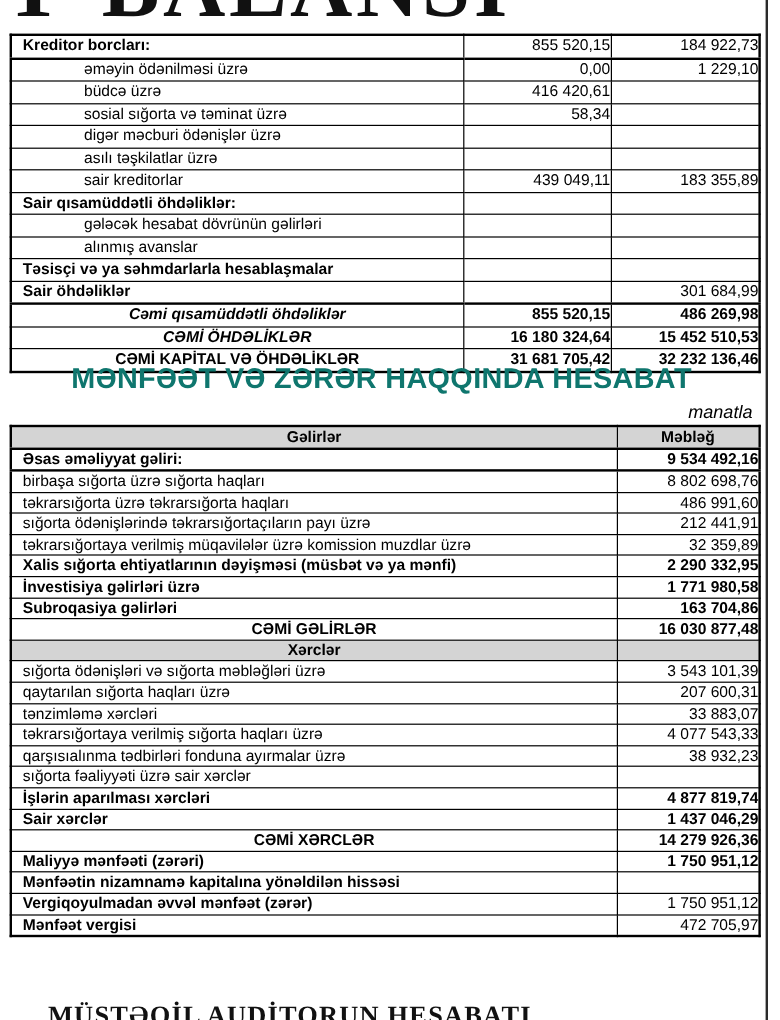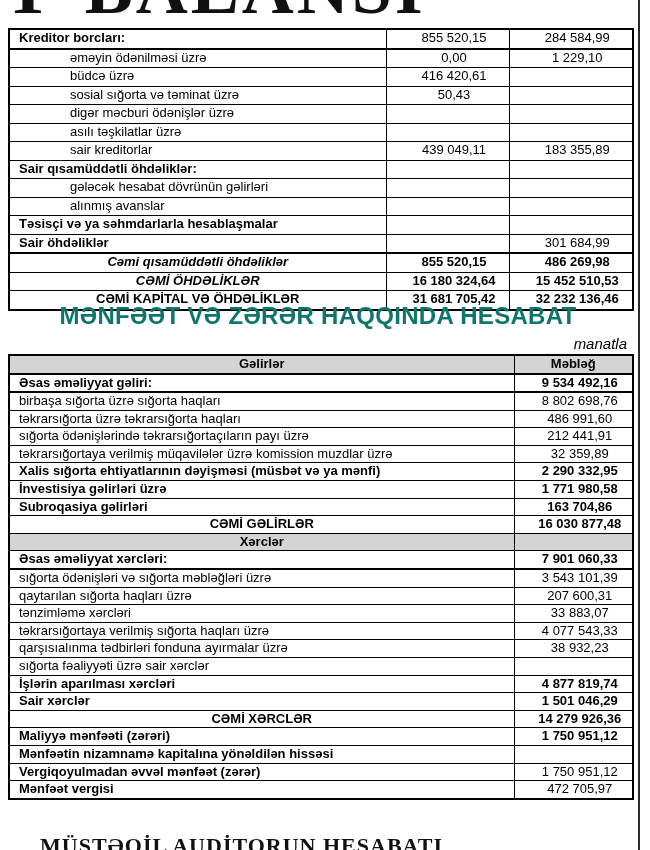--- a/index.html
+++ b/index.html
@@ -19,21 +19,21 @@
 
   table { border-collapse:collapse; table-layout:fixed; background:#fff; }
   .bal-table { position:absolute; top:28px; left:8px; width:624px; border:2px solid #000; font-size:13px; }
   .pl-table  { position:absolute; top:354px; left:8px; width:624px; border:2px solid #000; font-size:13px; }
   td, th { border:1px solid #000; padding:0; overflow:hidden; white-space:nowrap; vertical-align:middle; line-height:1.12; }
   .bal-table td { height:17.5px;margin-top:36px; }
   .pl-table td { height:16.6px; }
   .pl-table th { height:16.5px; font-size:13px; }
 
   .lbl { text-align:left; padding-left:9px; }
-  .val { text-align:center; padding-left:13px; }
+  .val { text-align:right; padding-left:13px; }
   .ind { padding-left:60px; }
   .b { font-weight:bold; }
   .i { font-style:italic; }
   .c { text-align:center; padding-left:0; }
   .gray { background:#d4d4d4; }
   .tb { border-bottom-width:2px; }
   .tt { border-top-width:2px; }
 
   .pl-title {
     position:absolute; top:302px; left:0; width:636px; text-align:center;
@@ -60,35 +60,35 @@
   <table class="bal-table">
     <colgroup>
         <col style="width:377px">
         <col style="width:123px">
         <col style="width:124px">
       </colgroup>
     <tbody id="bal-body">
         <tr>
           <td class="lbl b tb">Kreditor borcları:</td>
           <td class="val tb">855 520,15</td>
-          <td class="val tb">284 584,99</td>
+          <td class="val tb">184 922,73</td>
         </tr>
         <tr>
           <td class="lbl ind">əməyin ödənilməsi üzrə</td>
           <td class="val">0,00</td>
           <td class="val">1 229,10</td>
         </tr>
         <tr>
           <td class="lbl ind">büdcə üzrə</td>
           <td class="val">416 420,61</td>
           <td class="val"></td>
         </tr>
         <tr>
           <td class="lbl ind">sosial sığorta və təminat üzrə</td>
-          <td class="val">50,43</td>
+          <td class="val">58,34</td>
           <td class="val"></td>
         </tr>
         <tr>
           <td class="lbl ind">digər məcburi ödənişlər üzrə</td>
           <td class="val"></td>
           <td class="val"></td>
         </tr>
         <tr>
           <td class="lbl ind">asılı təşkilatlar üzrə</td>
           <td class="val"></td>
@@ -191,24 +191,20 @@
         </tr>
         <tr>
           <td class="lbl b c">CƏMİ GƏLİRLƏR</td>
           <td class="val b">16 030 877,48</td>
         </tr>
         <tr>
           <td class="lbl b c gray">Xərclər</td>
           <td class="val gray"></td>
         </tr>
         <tr>
-          <td class="lbl b tb">Əsas əməliyyat xərcləri:</td>
-          <td class="val b tb">7 901 060,33</td>
-        </tr>
-        <tr>
           <td class="lbl">sığorta ödənişləri və sığorta məbləğləri üzrə</td>
           <td class="val">3 543 101,39</td>
         </tr>
         <tr>
           <td class="lbl">qaytarılan sığorta haqları üzrə</td>
           <td class="val">207 600,31</td>
         </tr>
         <tr>
           <td class="lbl">tənzimləmə xərcləri</td>
           <td class="val">33 883,07</td>
@@ -224,21 +220,21 @@
         <tr>
           <td class="lbl">sığorta fəaliyyəti üzrə sair xərclər</td>
           <td class="val"></td>
         </tr>
         <tr>
           <td class="lbl b">İşlərin aparılması xərcləri</td>
           <td class="val b">4 877 819,74</td>
         </tr>
         <tr>
           <td class="lbl b">Sair xərclər</td>
-          <td class="val b">1 501 046,29</td>
+          <td class="val b">1 437 046,29</td>
         </tr>
         <tr>
           <td class="lbl b c">CƏMİ XƏRCLƏR</td>
           <td class="val b">14 279 926,36</td>
         </tr>
         <tr>
           <td class="lbl b">Maliyyə mənfəəti (zərəri)</td>
           <td class="val b">1 750 951,12</td>
         </tr>
         <tr>

